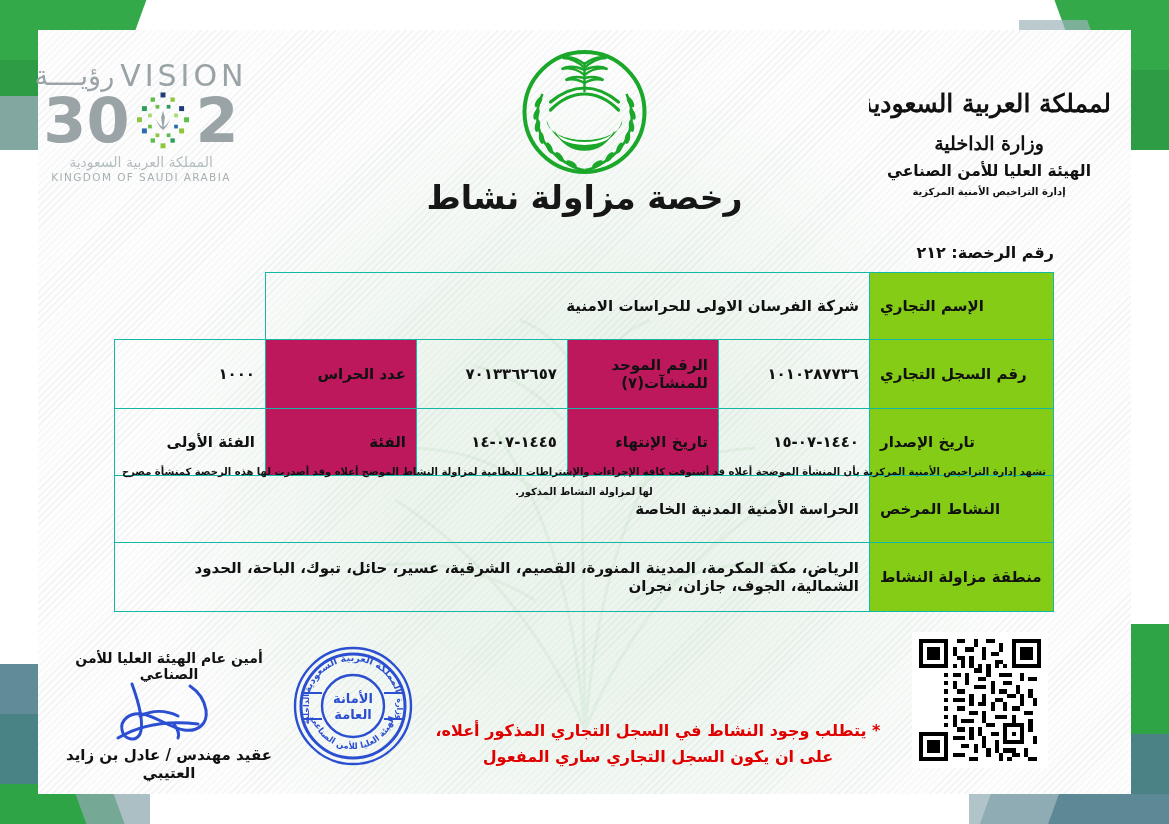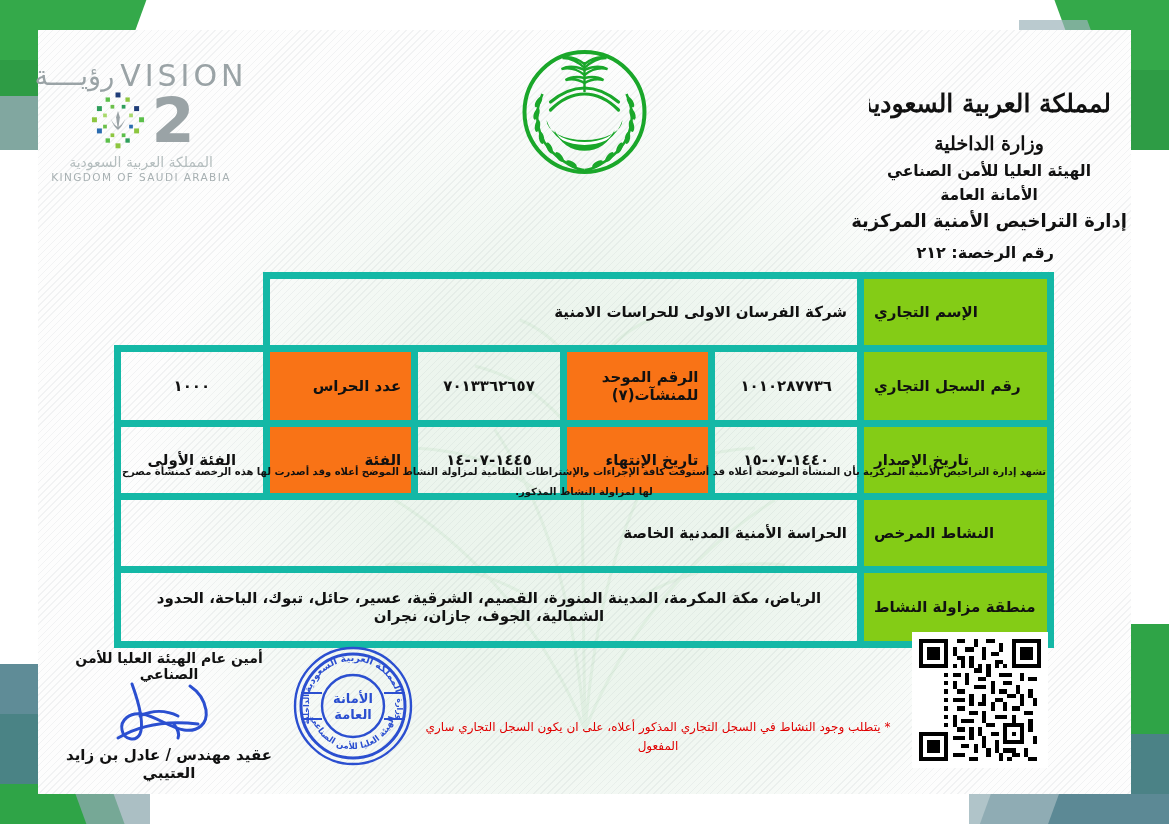--- a/index.html
+++ b/index.html
@@ -132,46 +132,46 @@
     text-align: center; font-size: 33px; font-weight: 700; color: #161616;
   }
 
   .ministry-block {
     position: absolute; right: 40px; top: 78px;
     width: 280px; text-align: center; color: #121212;
   }
   .ministry-kingdom { height: 46px; }
   .ministry-sub { height: 26px; margin-top: 2px; }
   .agency-line { font-size: 15.5px; line-height: 1.52; color: #111; font-weight: 600; }
-  .agency-line.sm { font-size: 18px; }
+  .agency-line.sm { font-size: 10px; }
 
   
   .license-no {
     position: absolute; right: 115px; top: 243px;
     font-size: 16px; font-weight: 700; color: #111;
   }
 
   
   .lic-table {
     position: absolute; right: 115px; top: 272px;
     width: 940px;
     border-collapse: collapse;
     table-layout: fixed;
     font-size: 15px;
     color: #111;
   }
   .lic-table td {
-    border: 7px solid #14b8a6;
+    border: 1px solid #14b8a6;
     height: 34px;
     padding: 16px 10px;
     vertical-align: middle;
     font-weight: 600;
   }
-  .lbl { background: #f97316; text-align: right; }
-  .val { background: transparent; text-align: center; }
+  .lbl { background: #be185d; text-align: right; }
+  .val { background: transparent; }
   .val-right { background: transparent; text-align: right; }
   .rowlbl { background: #84cc16; text-align: left; width: 163px; }
 
   
   .attest {
     position: absolute; right: 115px; top: 462px; width: 940px;
     font-size: 10px; line-height: 2.0; font-weight: 600;
     color: #111; text-align: center;
   }
 
@@ -184,21 +184,21 @@
   .sig-name { font-size: 15px; font-weight: 700; color: #111; margin-top: -4px; }
 
   .stamp { position: absolute; left: 292px; top: 645px; }
 
   
   .footer-notes {
     position: absolute; left: 418px; top: 718px; width: 480px; text-align: center;
   }
   .note-blue { font-size: 12.5px; color: #1a1ad0; font-weight: 600; line-height: 1.65; }
   .note-blue .url { text-decoration: underline; }
-  .note-red { font-size: 12px; color: #e00000; font-weight: 400; line-height: 1.6; }
+  .note-red { font-size: 16px; color: #e00000; font-weight: 700; line-height: 1.6; }
 
   
   .qr-box {
     position: absolute; left: 912px; top: 632px;
     width: 136px; height: 136px; background: #fff;
     padding: 7px; box-sizing: border-box;
   }
 </style>
 </head>
 <body>
@@ -280,20 +280,21 @@
             <rect x="26" y="56" width="6" height="6" fill="#6cc04a"></rect>
             <rect x="68" y="56" width="6" height="6" fill="#2b6cb0"></rect>
             <rect x="38" y="24" width="6" height="6" fill="#6cc04a"></rect>
             <rect x="56" y="24" width="6" height="6" fill="#2e9e5b"></rect>
             <rect x="38" y="70" width="6" height="6" fill="#8dc63f"></rect>
             <rect x="56" y="70" width="6" height="6" fill="#5bbf4a"></rect>
             <path d="M50 34 L53 44 L50 66 L47 44 Z" fill="#9aa3a6"></path>
             <path d="M38 46 C42 54 46 58 50 60 C54 58 58 54 62 46 C58 56 54 62 50 64 C46 62 42 56 38 46 Z" fill="#9aa3a6"></path>
           </g>
         </svg>
+        <span class="v-digit">30</span>
       </div>
       <div class="vision-ar">المملكة العربية السعودية</div>
       <div class="vision-en">KINGDOM OF SAUDI ARABIA</div>
     </div>
 
     <svg class="moi-emblem" width="145" height="128" viewBox="0 0 145 128">
       <circle cx="72" cy="64" r="60" fill="none" stroke="#1aa72a" stroke-width="4"></circle>
 
       <g stroke="#1aa72a" stroke-width="2.4" fill="none">
         <path d="M72 14 L72 44"></path>
@@ -338,24 +339,24 @@
     </svg>
 
     <div class="ministry-block">
       <svg class="ministry-kingdom" width="240" height="46" viewBox="0 0 240 46">
         <text x="120" y="34" text-anchor="middle" font-family="'DejaVu Serif', serif" font-size="25" font-weight="700" fill="#111">المملكة العربية السعودية</text>
       </svg>
       <svg class="ministry-sub" width="200" height="26" viewBox="0 0 200 26">
         <text x="100" y="20" text-anchor="middle" font-family="'DejaVu Serif', serif" font-size="19" font-weight="700" fill="#111">وزارة الداخلية</text>
       </svg>
       <div class="agency-line">الهيئة العليا للأمن الصناعي</div>
-      <div class="agency-line">الأمانة العامة</div>
       <div class="agency-line sm">إدارة التراخيص الأمنية المركزية</div>
     </div>
 
+    <div class="doc-title">رخصة مزاولة نشاط</div>
 
     <div class="license-no">
       <span>رقم الرخصة:</span>
       <span>٢١٢</span>
     </div>
 
     <table class="lic-table">
       <tbody>
         <tr>
           <td class="rowlbl">الإسم التجاري</td>

